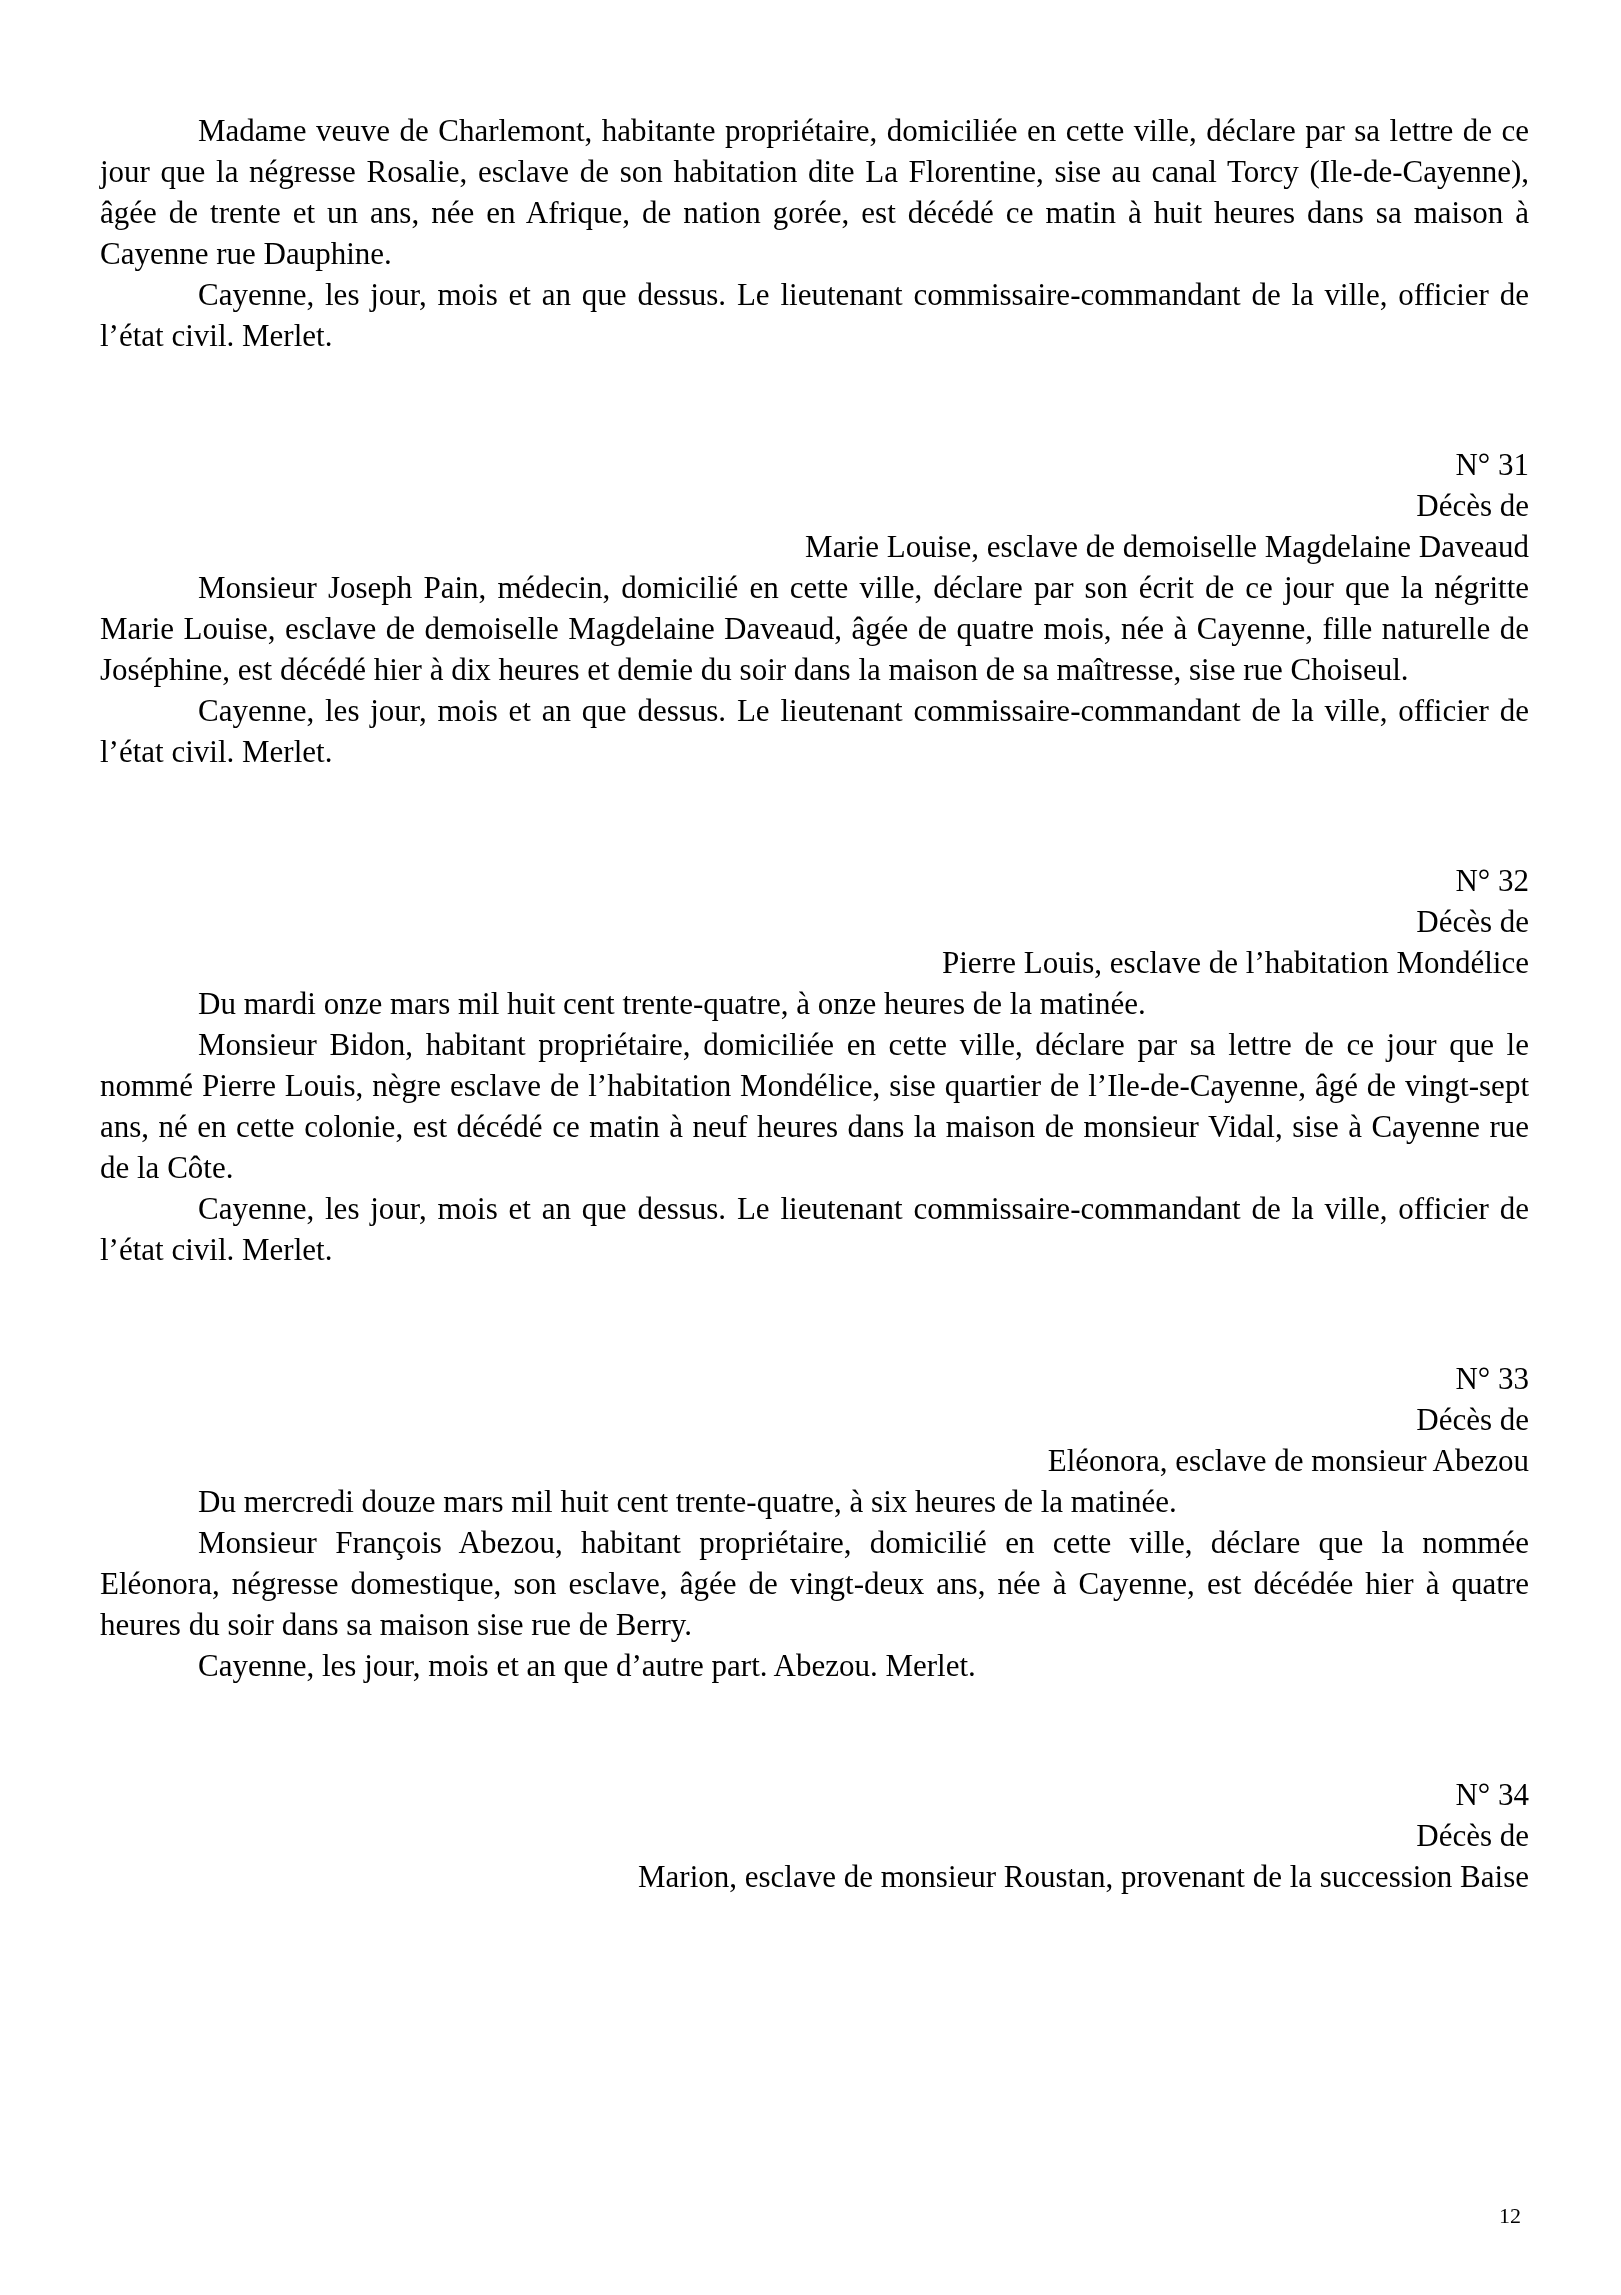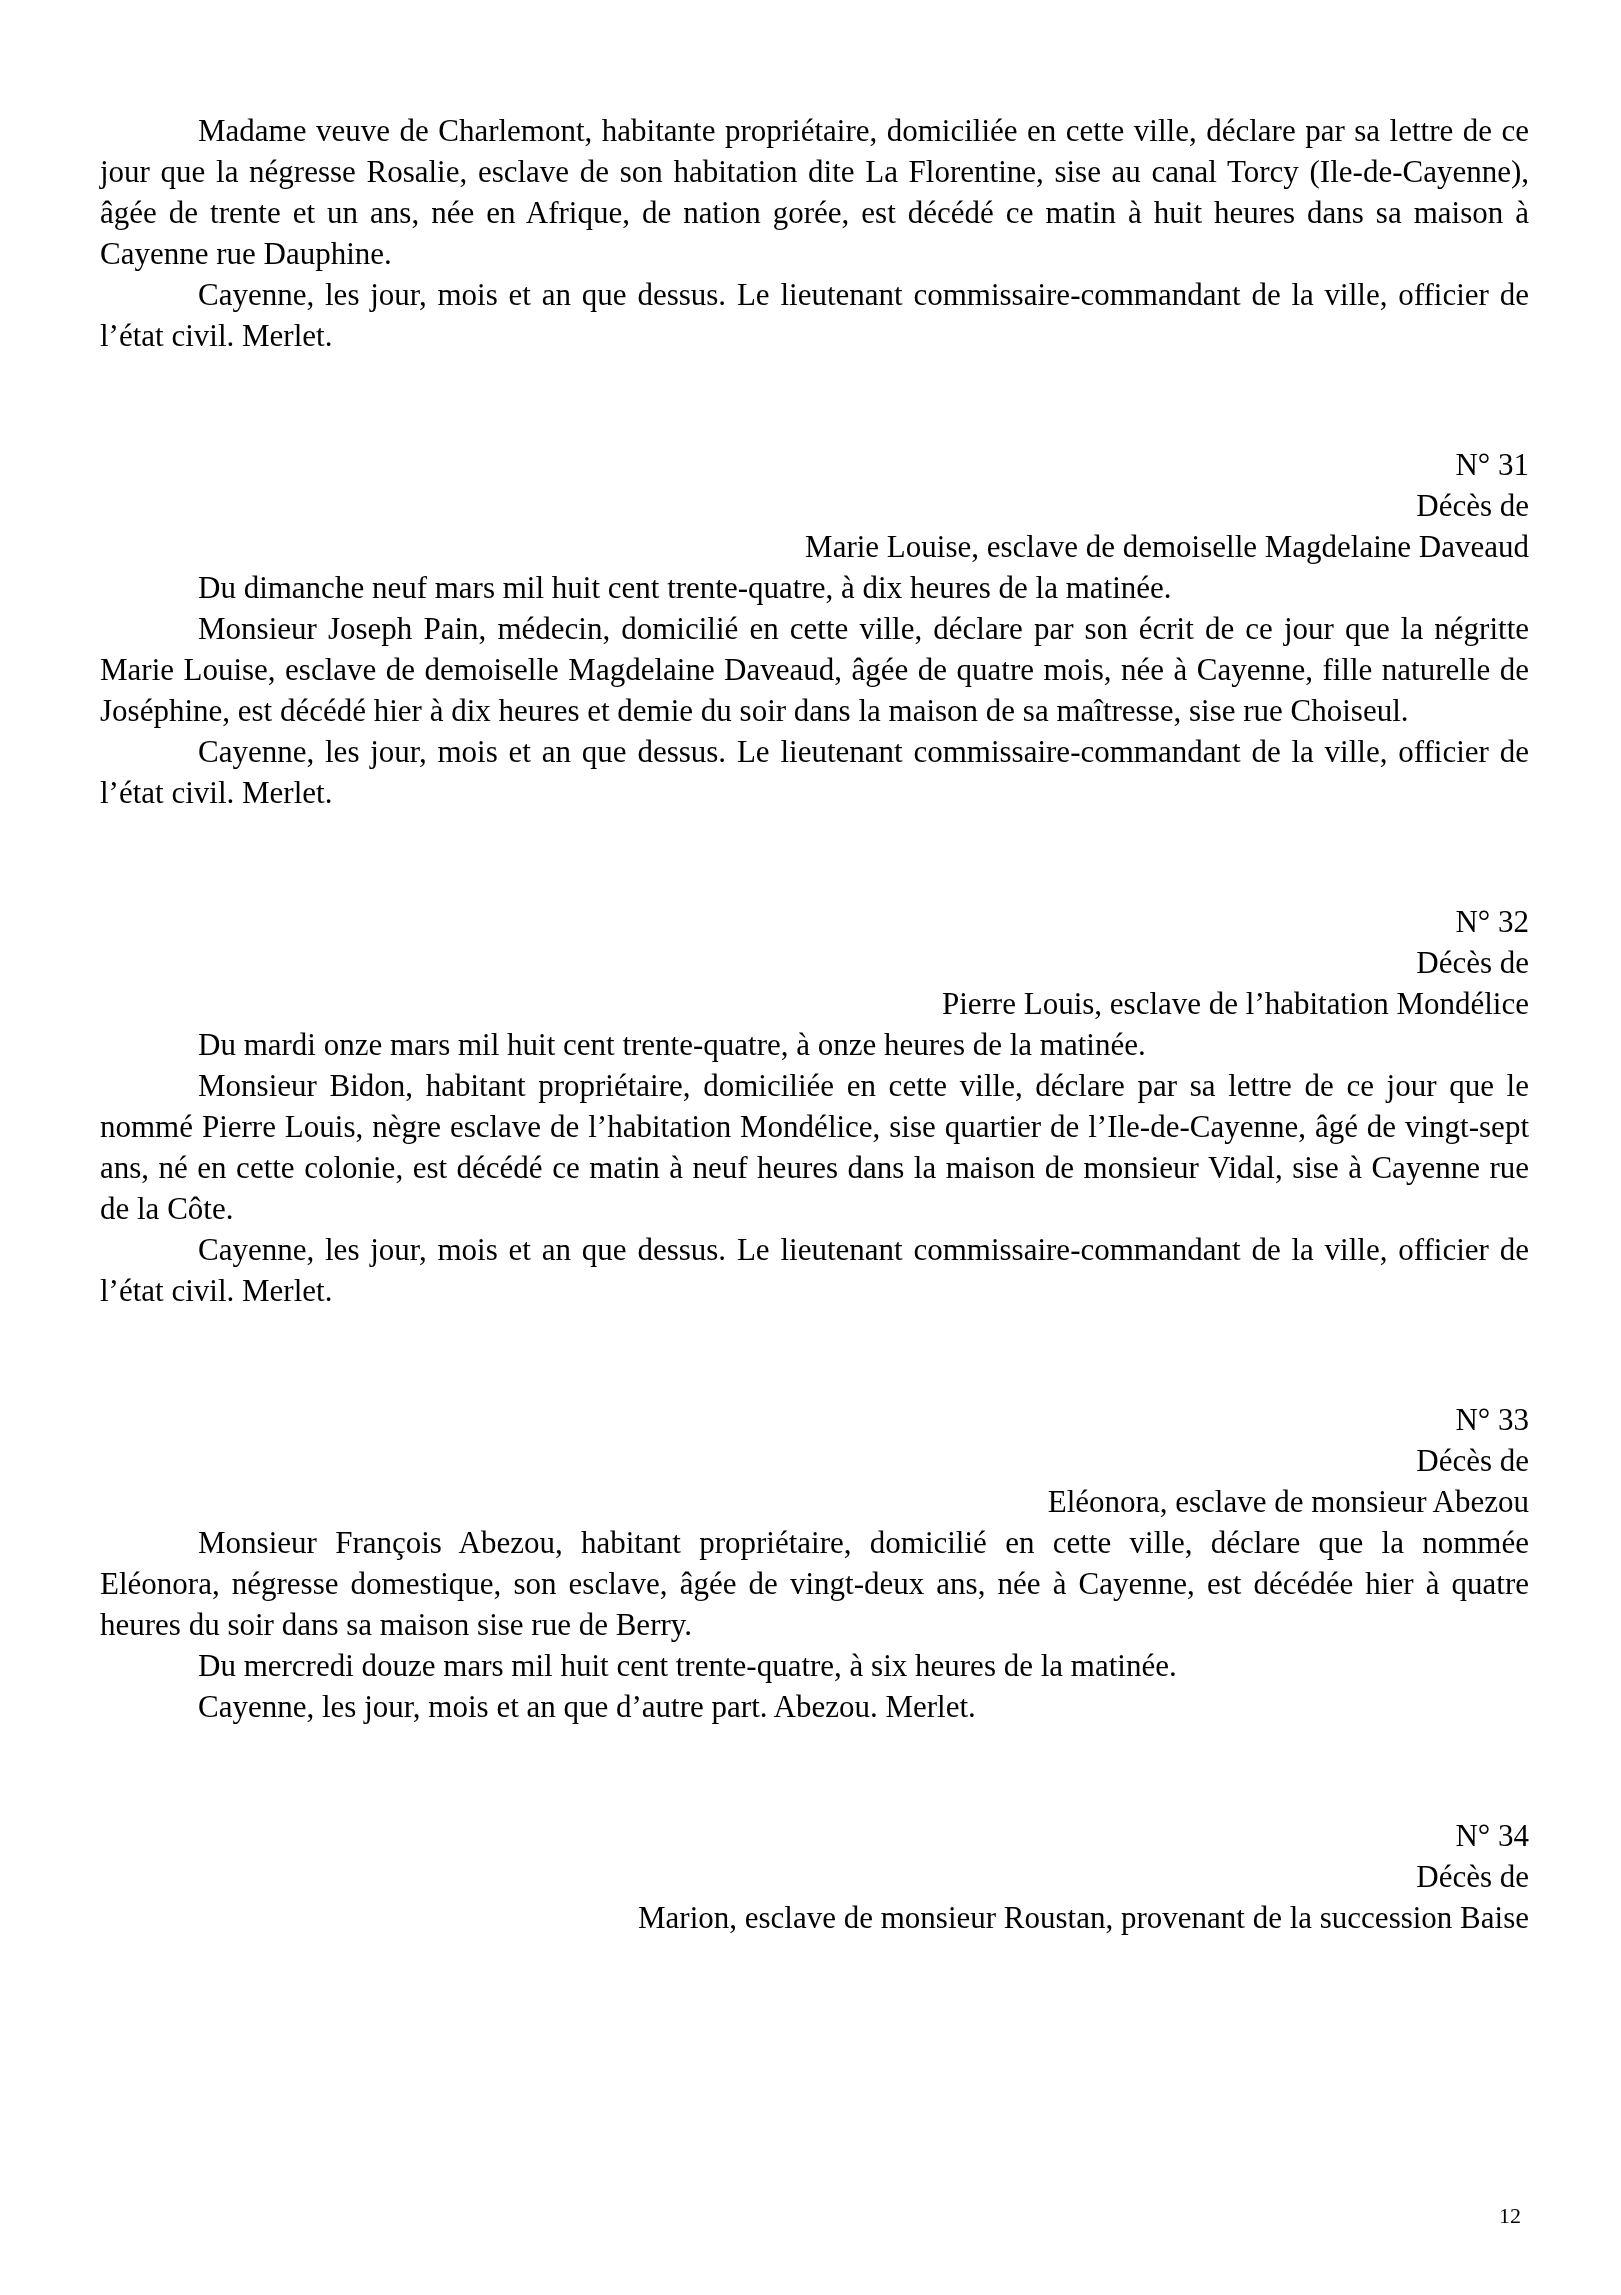--- a/index.html
+++ b/index.html
@@ -62,40 +62,39 @@
 
     <section class="record">
       <p class="body">Madame veuve de Charlemont, habitante propriétaire, domiciliée en cette ville, déclare par sa lettre de ce jour que la négresse Rosalie, esclave de son habitation dite La Florentine, sise au canal Torcy (Ile-de-Cayenne), âgée de trente et un ans, née en Afrique, de nation gorée, est décédé ce matin à huit heures dans sa maison à Cayenne rue Dauphine.</p>
       <p class="body">Cayenne, les jour, mois et an que dessus. Le lieutenant commissaire-commandant de la ville, officier de l’état civil. Merlet.</p>
     </section>
 
     <section class="record">
       <div class="line">N° 31</div>
       <div class="line">Décès de</div>
       <div class="line">Marie Louise, esclave de demoiselle Magdelaine Daveaud</div>
-      <p class="body">Du dimanche neuf mars mil huit cent trente-quatre, à dix heures de la matinée.</p>
       <p class="body">Monsieur Joseph Pain, médecin, domicilié en cette ville, déclare par son écrit de ce jour que la négritte Marie Louise, esclave de demoiselle Magdelaine Daveaud, âgée de quatre mois, née à Cayenne, fille naturelle de Joséphine, est décédé hier à dix heures et demie du soir dans la maison de sa maîtresse, sise rue Choiseul.</p>
       <p class="body">Cayenne, les jour, mois et an que dessus. Le lieutenant commissaire-commandant de la ville, officier de l’état civil. Merlet.</p>
     </section>
 
     <section class="record">
       <div class="line">N° 32</div>
       <div class="line">Décès de</div>
       <div class="line">Pierre Louis, esclave de l’habitation Mondélice</div>
       <p class="body">Du mardi onze mars mil huit cent trente-quatre, à onze heures de la matinée.</p>
       <p class="body">Monsieur Bidon, habitant propriétaire, domiciliée en cette ville, déclare par sa lettre de ce jour que le nommé Pierre Louis, nègre esclave de l’habitation Mondélice, sise quartier de l’Ile-de-Cayenne, âgé de vingt-sept ans, né en cette colonie, est décédé ce matin à neuf heures dans la maison de monsieur Vidal, sise à Cayenne rue de la Côte.</p>
       <p class="body">Cayenne, les jour, mois et an que dessus. Le lieutenant commissaire-commandant de la ville, officier de l’état civil. Merlet.</p>
     </section>
 
     <section class="record">
       <div class="line">N° 33</div>
       <div class="line">Décès de</div>
       <div class="line">Eléonora, esclave de monsieur Abezou</div>
+      <p class="body">Du mercredi douze mars mil huit cent trente-quatre, à six heures de la matinée.</p>
       <p class="body">Monsieur François Abezou, habitant propriétaire, domicilié en cette ville, déclare que la nommée Eléonora, négresse domestique, son esclave, âgée de vingt-deux ans, née à Cayenne, est décédée hier à quatre heures du soir dans sa maison sise rue de Berry.</p>
-      <p class="body">Du mercredi douze mars mil huit cent trente-quatre, à six heures de la matinée.</p>
       <p class="body">Cayenne, les jour, mois et an que d’autre part. Abezou. Merlet.</p>
     </section>
 
     <section class="record">
       <div class="line">N° 34</div>
       <div class="line">Décès de</div>
       <div class="line">Marion, esclave de monsieur Roustan, provenant de la succession Baise</div>
     </section>
 
   </main>

